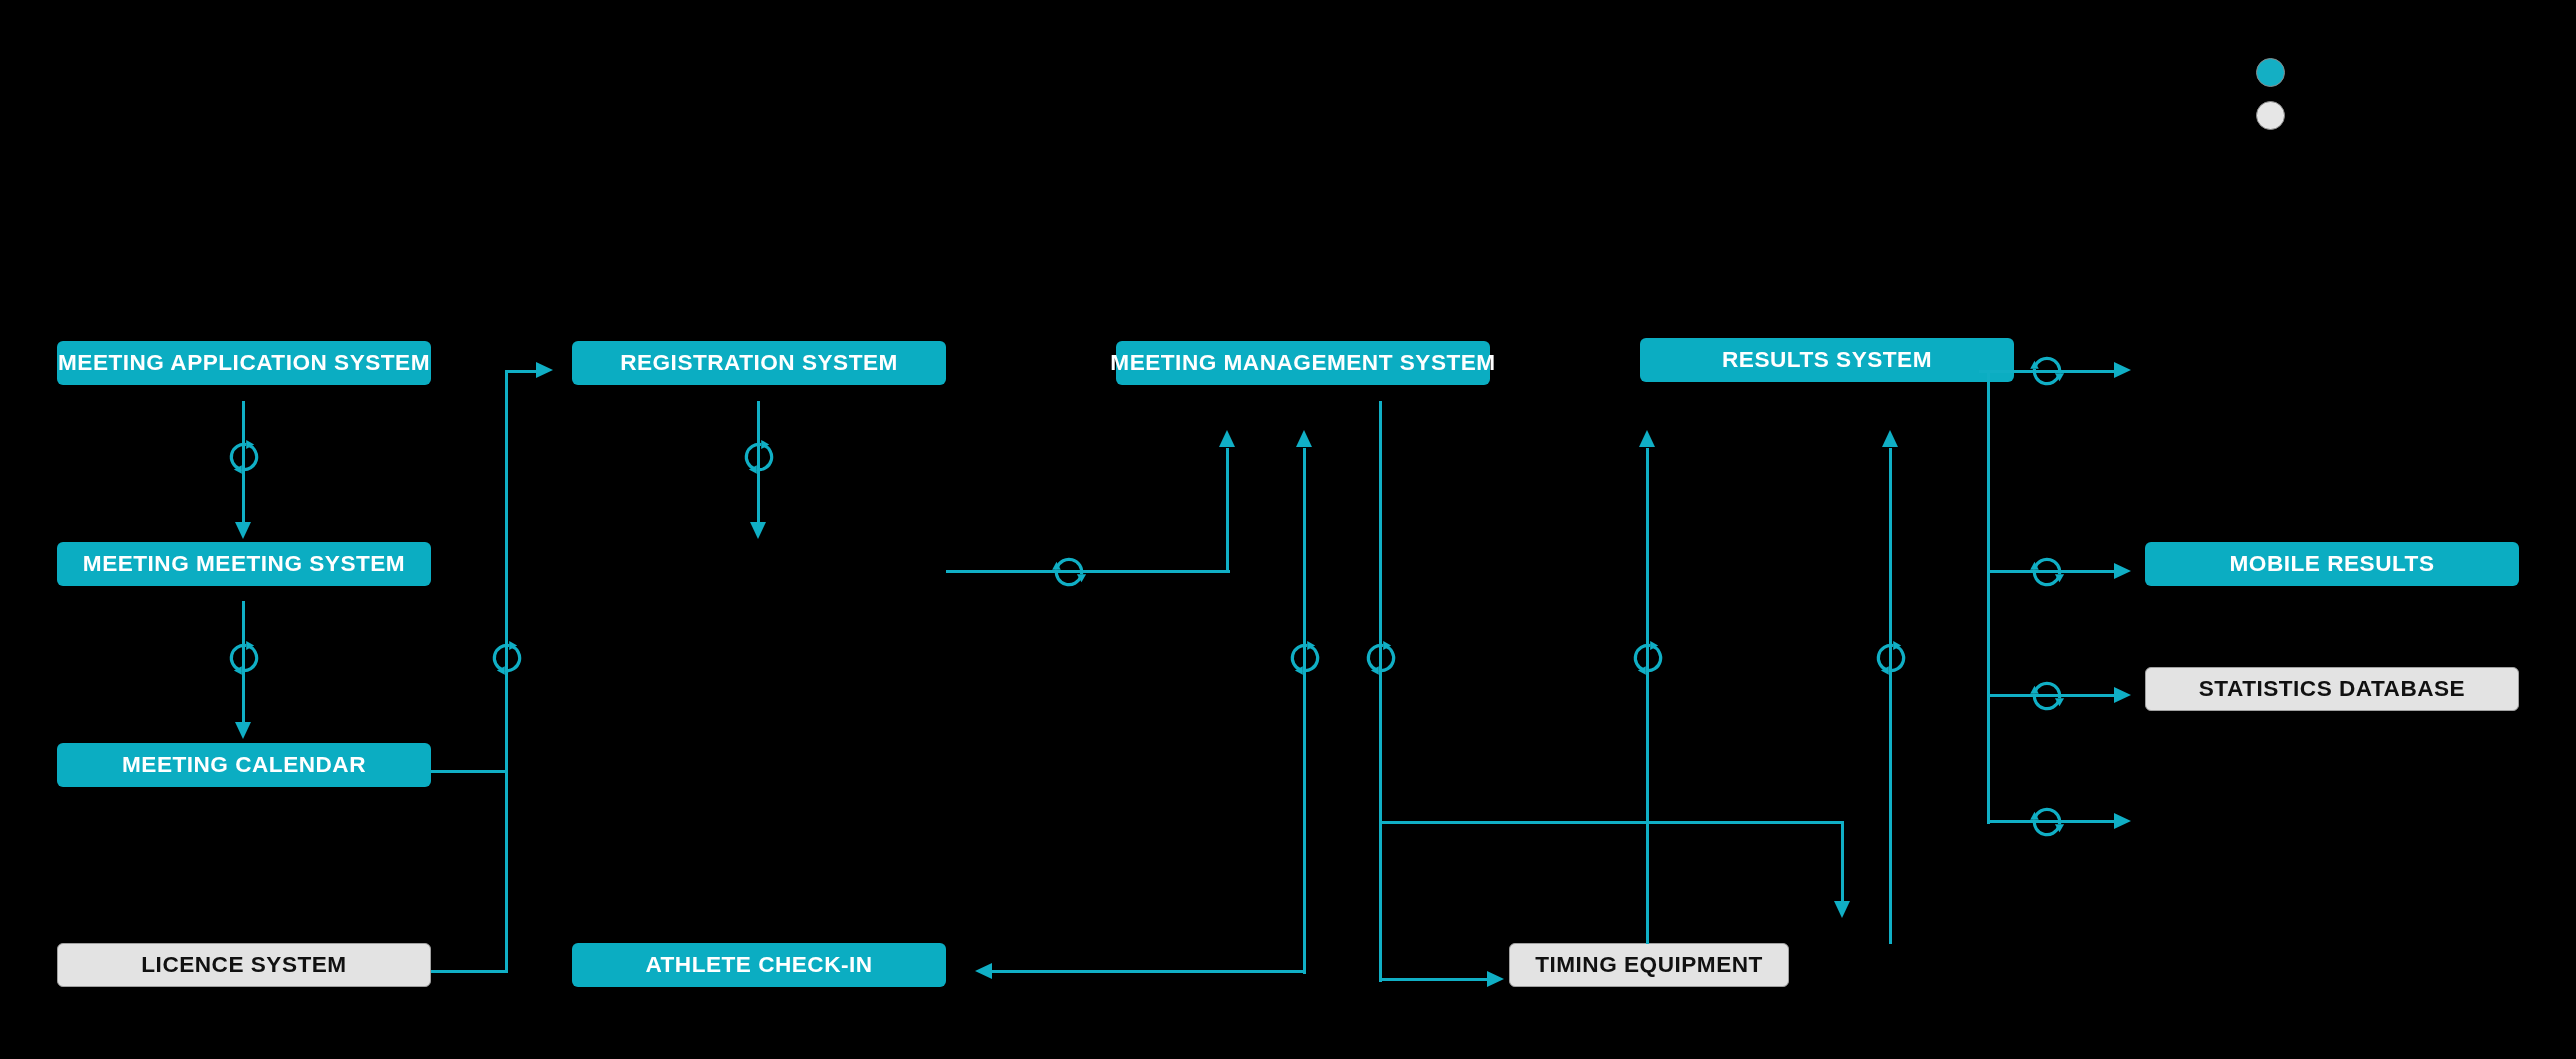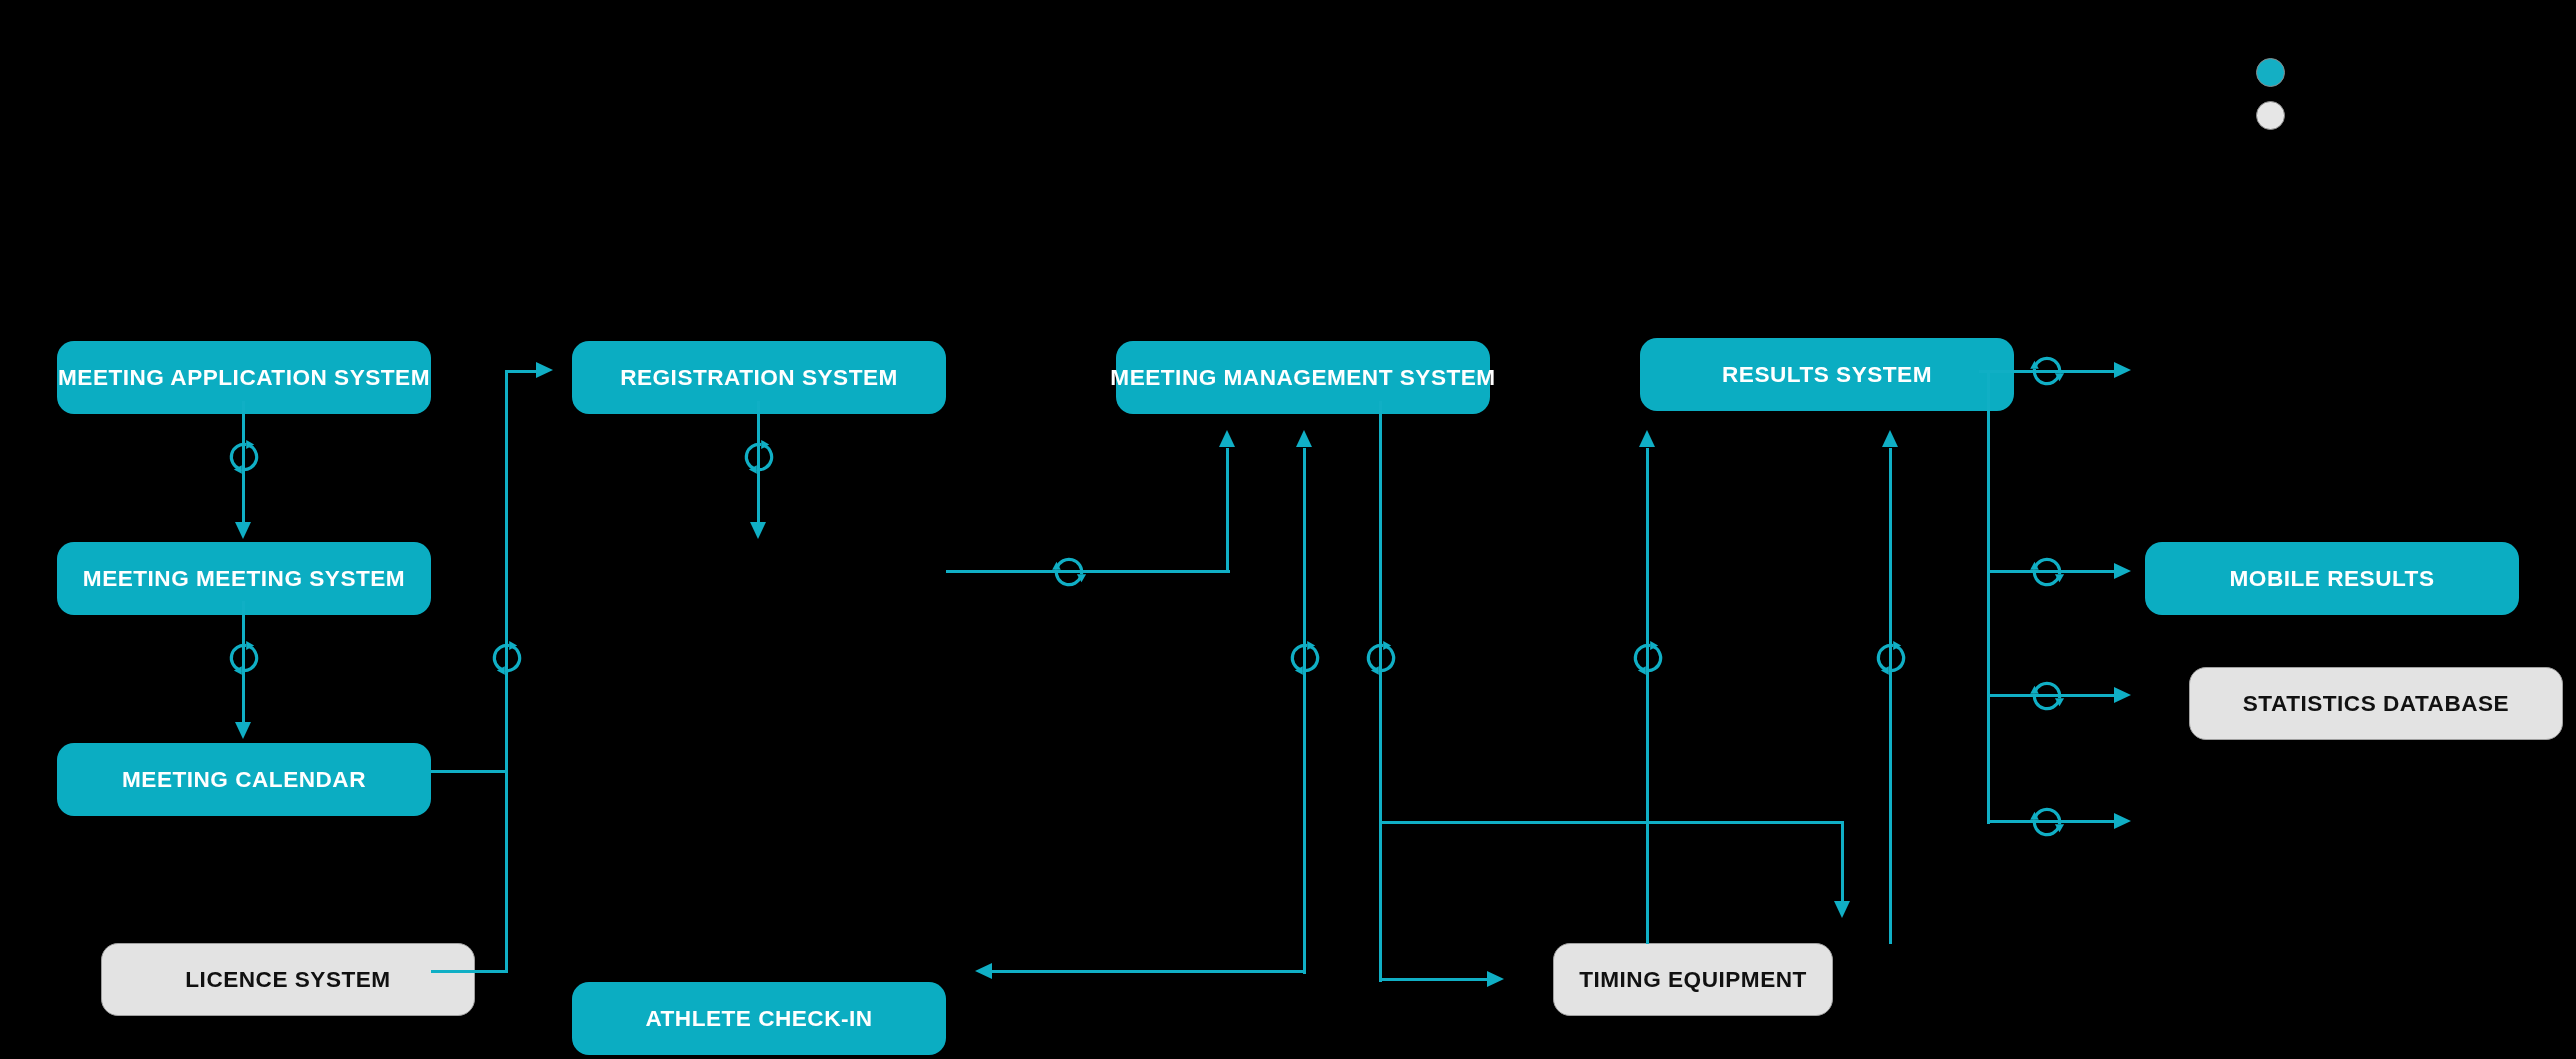--- a/index.html
+++ b/index.html
@@ -1,23 +1,23 @@
 <!DOCTYPE html>
 <html style="font-size:10px"><head>
 <meta charset="utf-8">
 <style>
   html,body{margin:0;padding:0;background:#000;}
   .canvas{position:relative;width:2576px;height:1059px;background:#000000;overflow:hidden;
           font-family:"Liberation Sans", sans-serif;}
   
-  .node{position:absolute;height:73px;width:374px;border-radius:17px;box-sizing:border-box;
+  .node{position:absolute;height:44px;width:374px;border-radius:6px;box-sizing:border-box;
         display:flex;align-items:center;justify-content:center;
         font-weight:bold;font-size:22.6px;letter-spacing:0.5px;white-space:nowrap;}
   .node.teal{background:#0BADC2;color:#ffffff;}
-  .node.gray{background:#E3E3E3;color:#111111;border:1.9px solid #A0A0A0;margin-left:44px;}
+  .node.gray{background:#E3E3E3;color:#111111;border:1.9px solid #A0A0A0;}
   .node.narrow{width:280px;}
   
   .hl,.vl{position:absolute;background:#10AFC5;}
   .hl{height:3.1px;}
   .vl{width:3.1px;}
   
   .ar{position:absolute;width:0;height:0;}
   .ar.right{border-top:8.8px solid transparent;border-bottom:8.8px solid transparent;border-left:17.6px solid #10AFC5;}
   .ar.left {border-top:8.8px solid transparent;border-bottom:8.8px solid transparent;border-right:17.6px solid #10AFC5;}
   .ar.down {border-left:8.8px solid transparent;border-right:8.8px solid transparent;border-top:17.6px solid #10AFC5;}
@@ -46,21 +46,21 @@
 
   <div class="dot" style="left:2256px;top:58px;background:#14AFC4;"></div>
   <div class="dot" style="left:2256px;top:101px;background:#E6E6E6;"></div>
 
   <div class="node teal" style="left:57px;top:341px;">MEETING APPLICATION SYSTEM</div>
   <div class="node teal" style="left:57px;top:542px;">MEETING MEETING SYSTEM</div>
   <div class="node teal" style="left:57px;top:743px;">MEETING CALENDAR</div>
   <div class="node gray" style="left:57px;top:943px;">LICENCE SYSTEM</div>
 
   <div class="node teal" style="left:572px;top:341px;">REGISTRATION SYSTEM</div>
-  <div class="node teal" style="left:572px;top:943px;margin-top:39px;">ATHLETE CHECK-IN</div>
+  <div class="node teal" style="left:572px;top:943px;">ATHLETE CHECK-IN</div>
 
   <div class="node teal" style="left:1116px;top:341px;">MEETING MANAGEMENT SYSTEM</div>
   <div class="node teal" style="left:1605px;top:338px;margin-left:35px;">RESULTS SYSTEM</div>
   <div class="node gray narrow" style="left:1509px;top:943px;">TIMING EQUIPMENT</div>
 
   <div class="node teal" style="left:2145px;top:542px;">MOBILE RESULTS</div>
   <div class="node gray" style="left:2145px;top:667px;">STATISTICS DATABASE</div>
 
   <div class="vl" style="left:242px;top:401px;height:121px;"></div>
   <div class="ar down" style="left:235px;top:522px;"></div>

